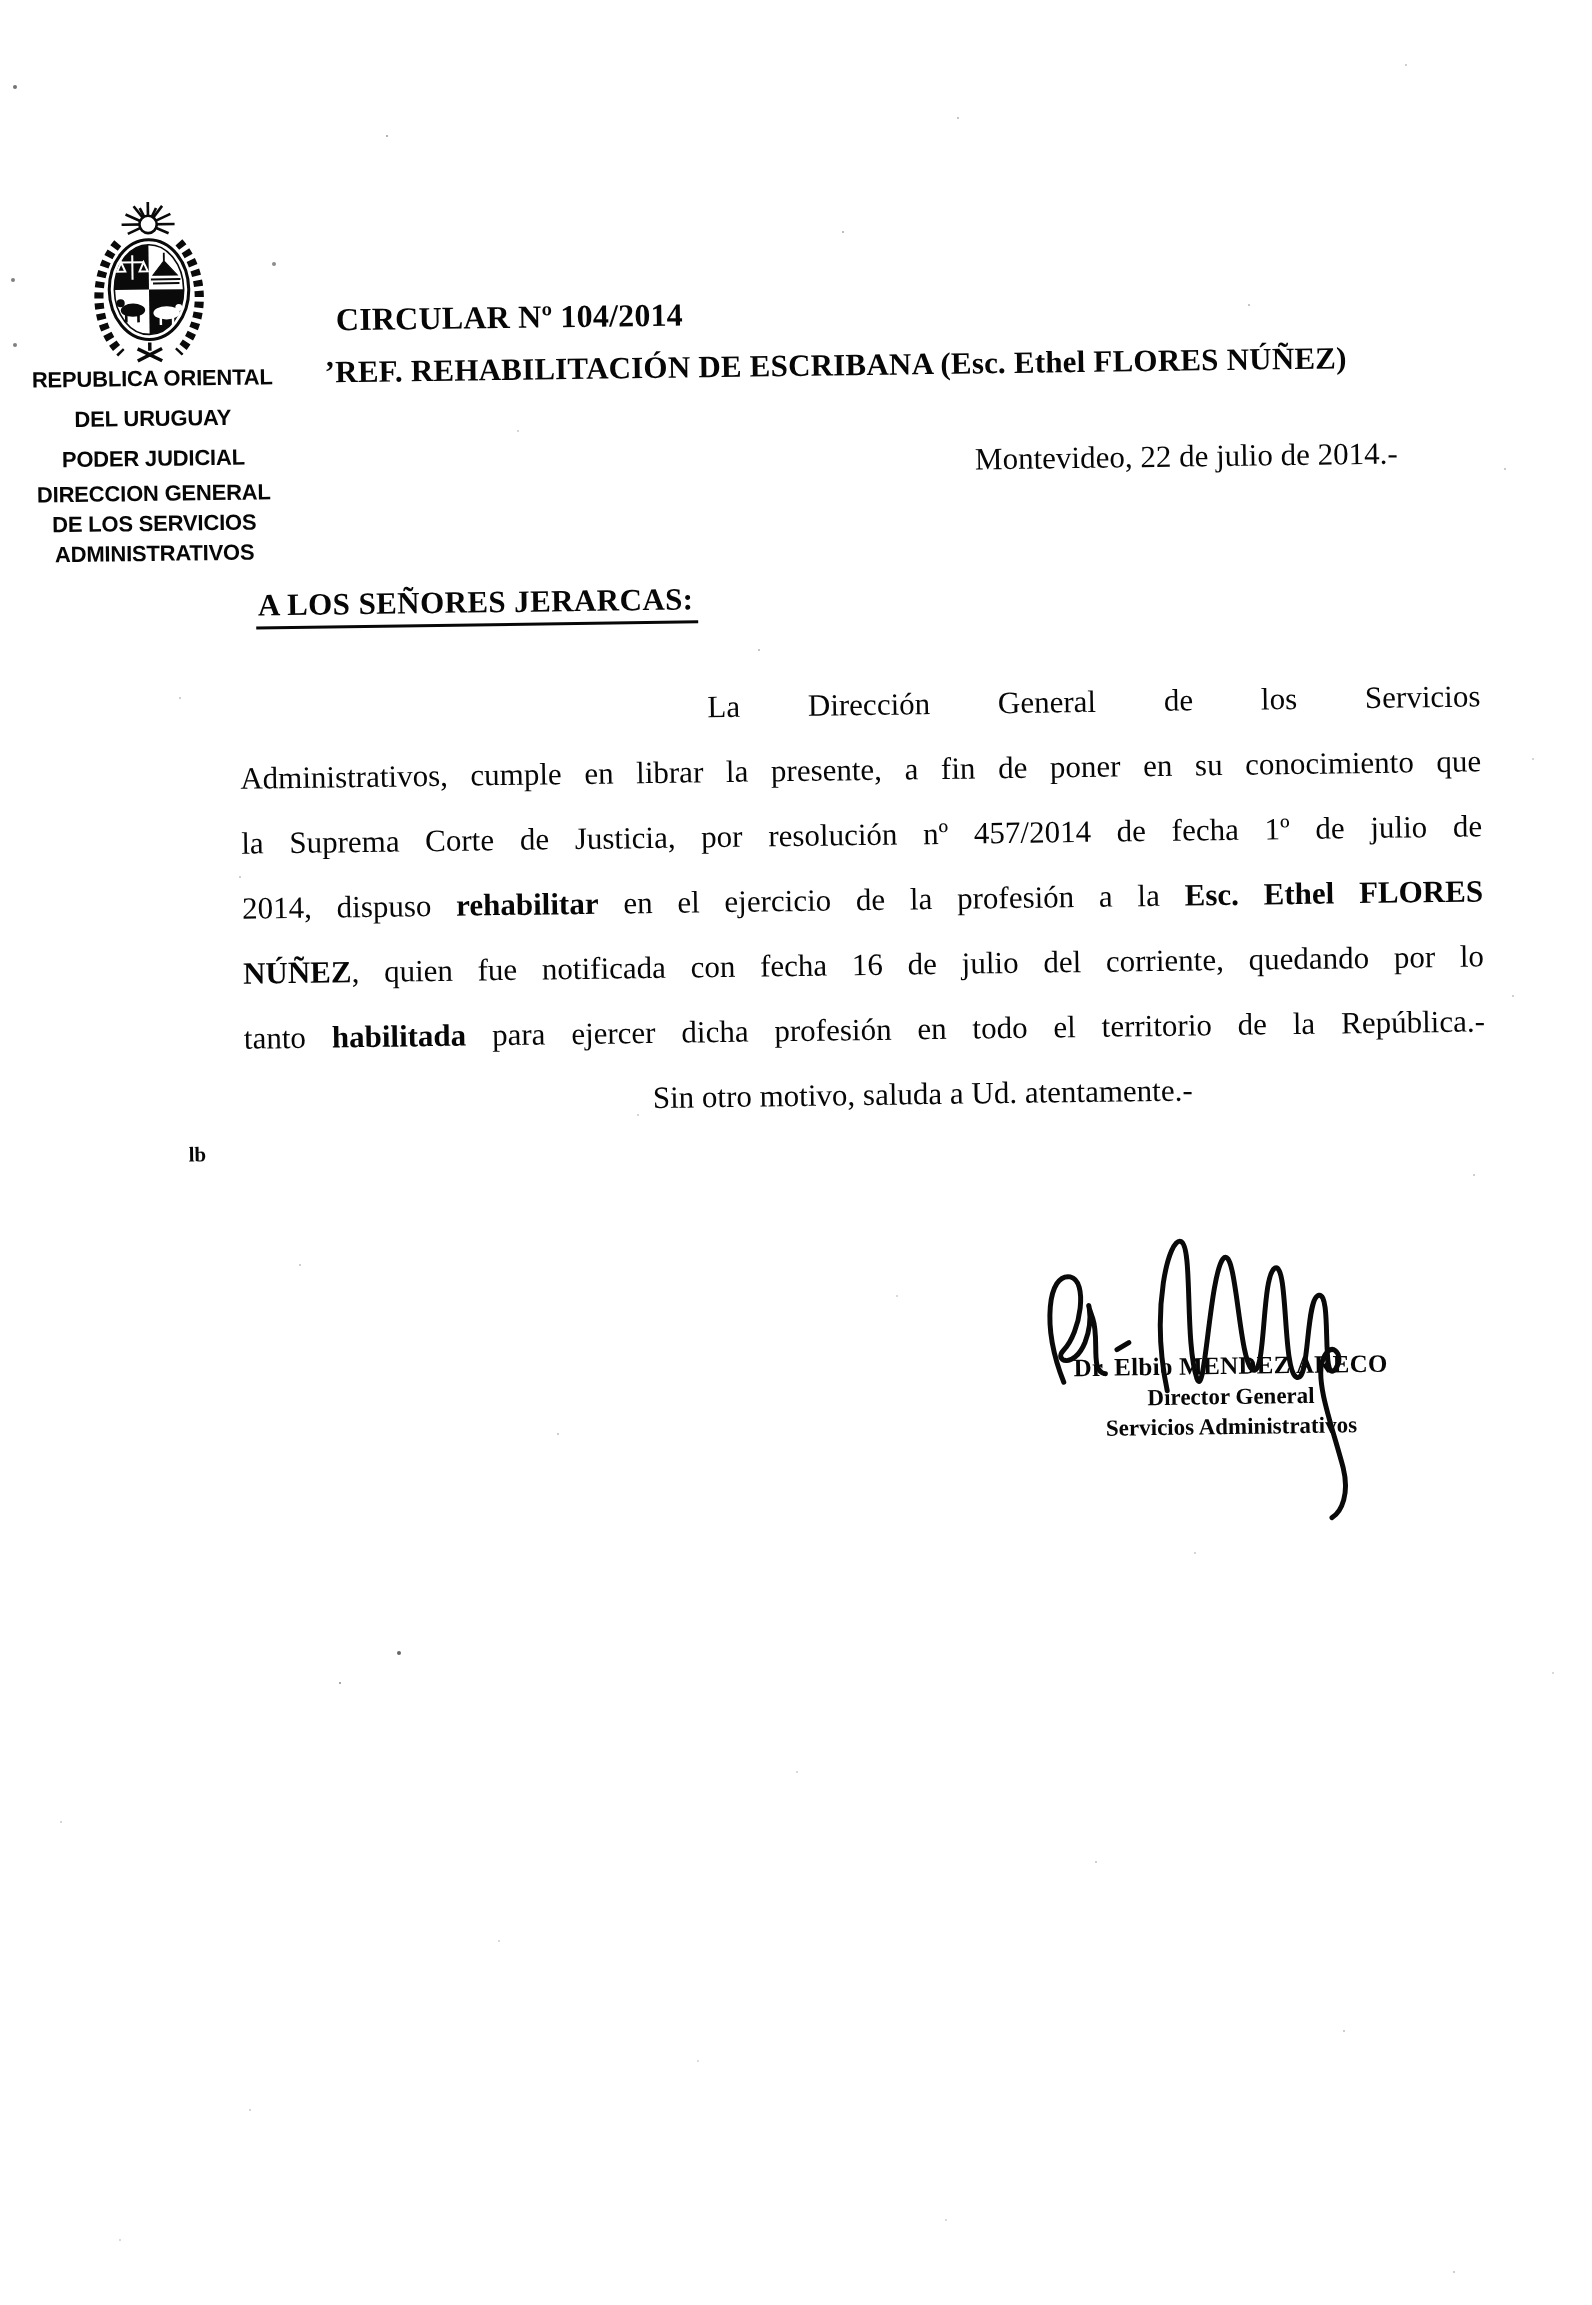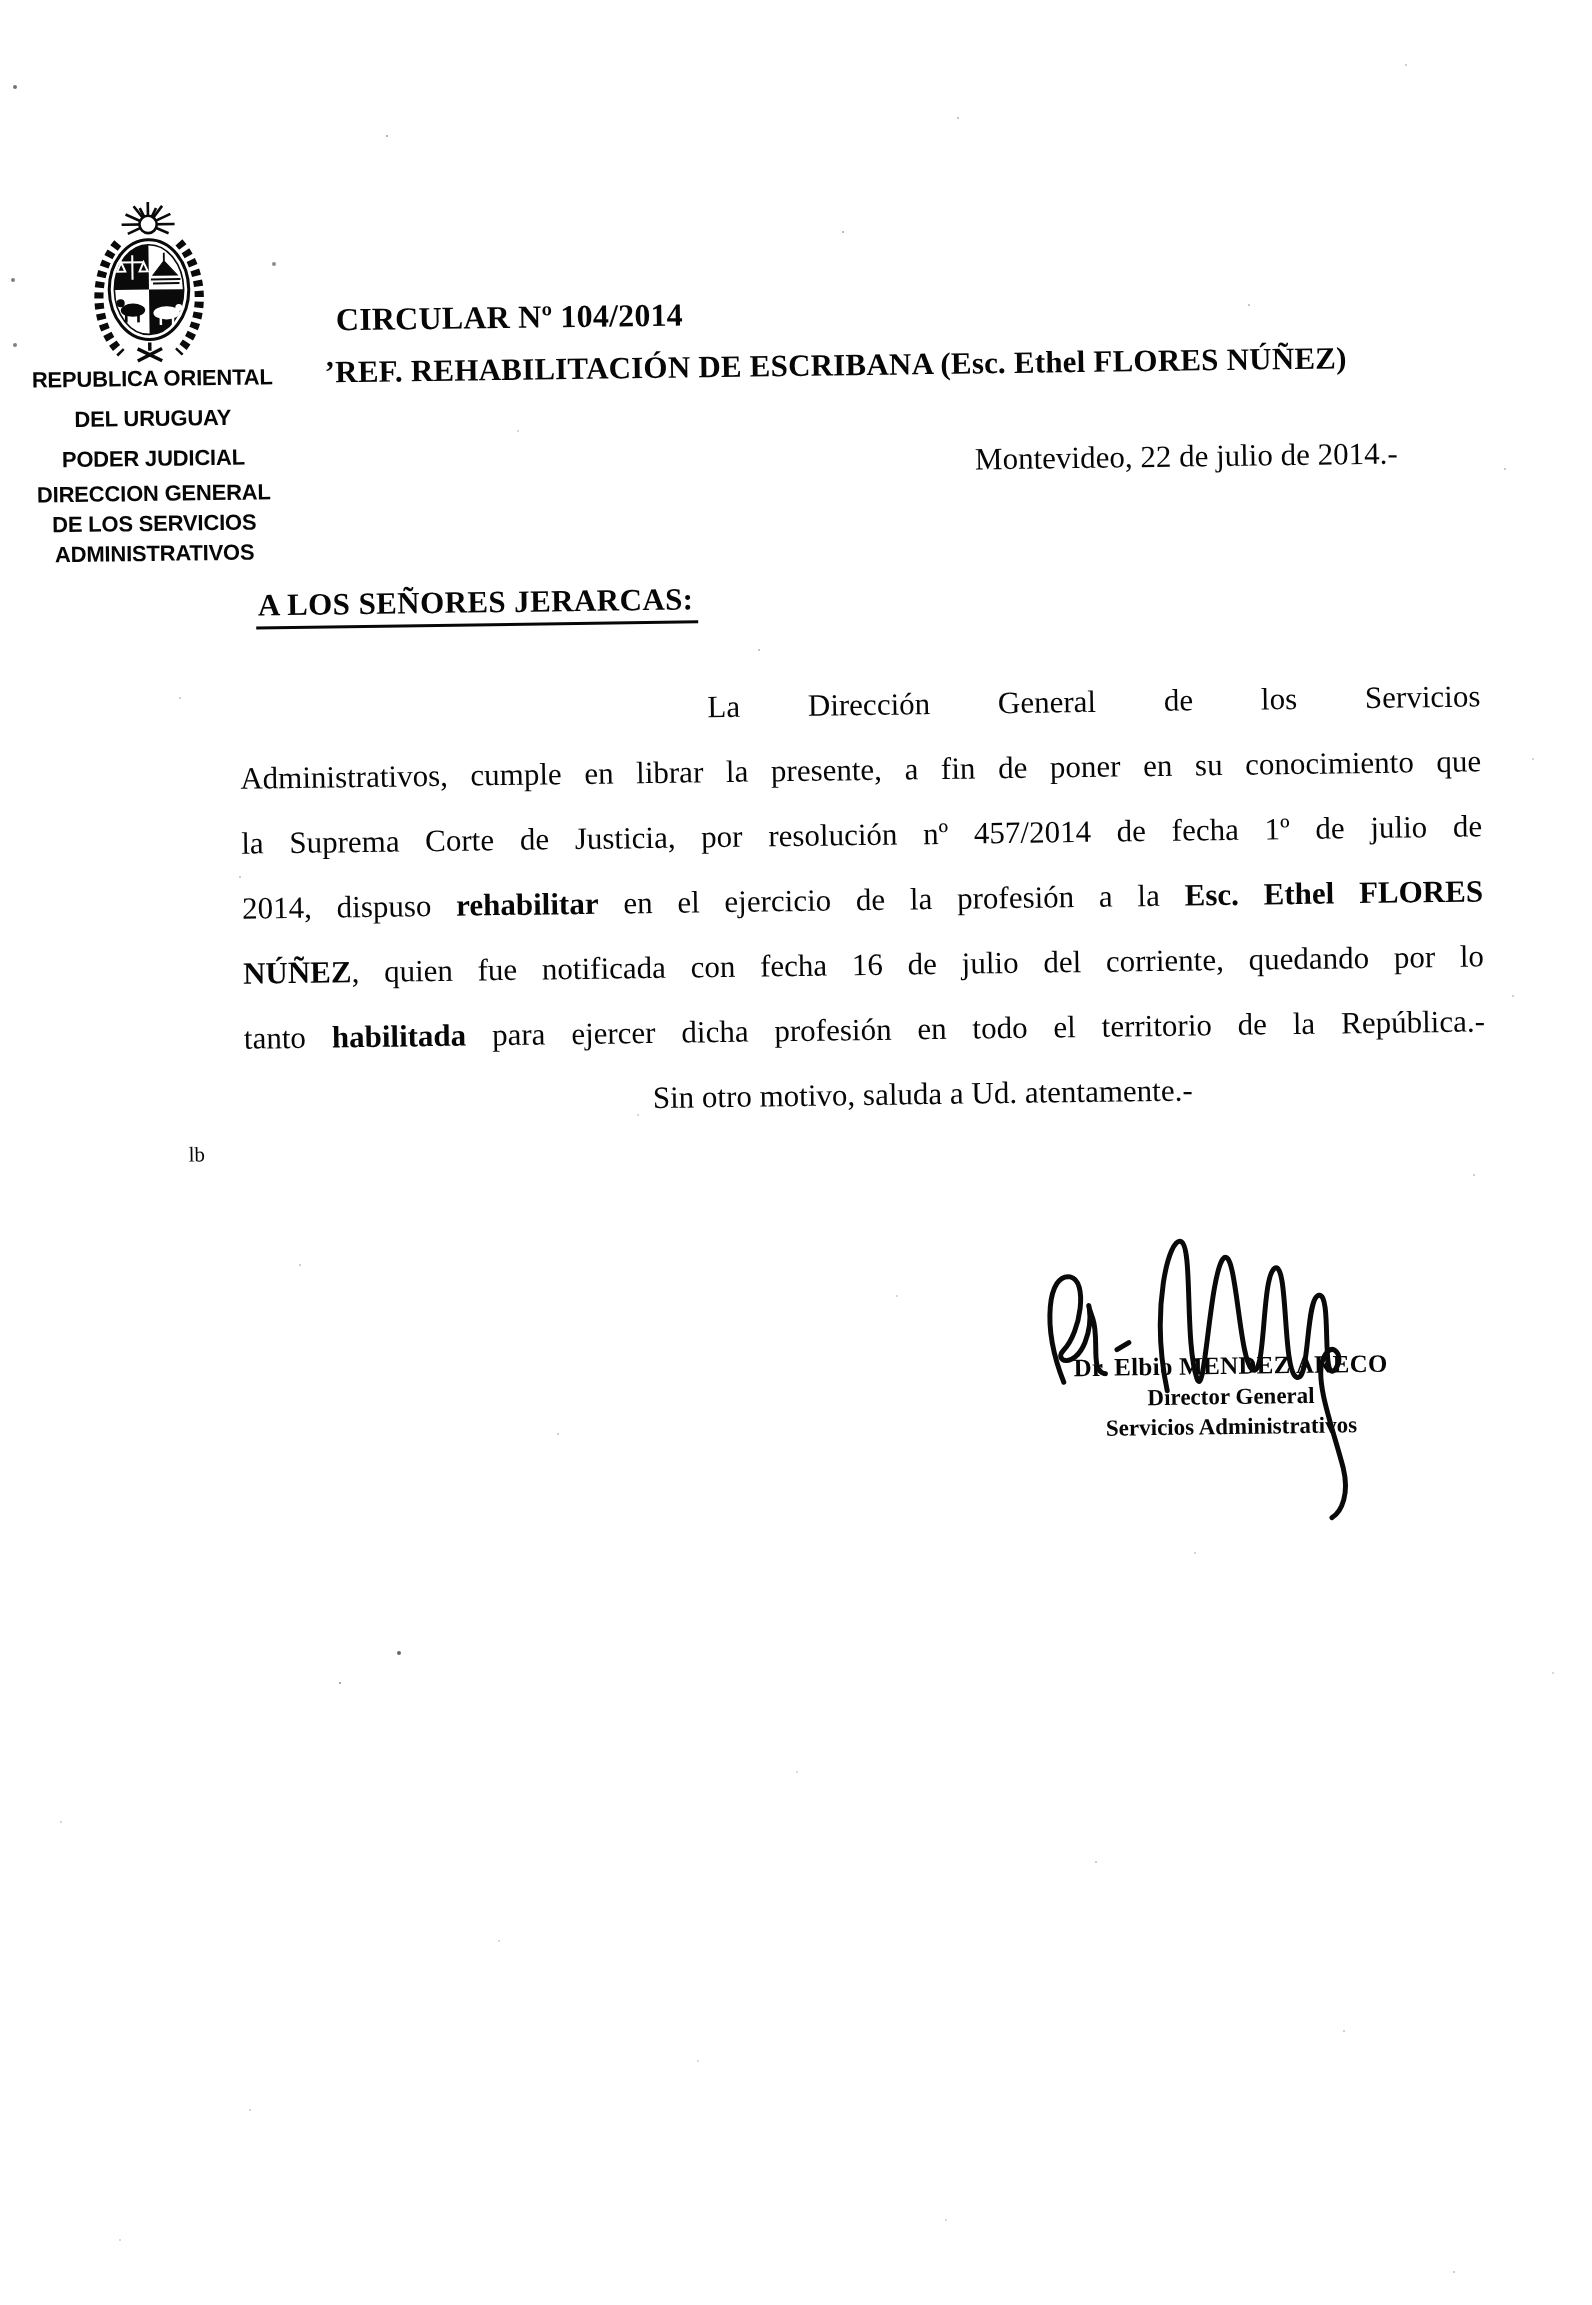--- a/index.html
+++ b/index.html
@@ -49,21 +49,21 @@
     font-size:31px;
   }
   .bline{height:65px;line-height:65px;white-space:normal;}
   .just{text-align:justify;text-align-last:justify;}
   .b{font-weight:700;}
   .first-line{margin-left:468px;}
   .closing-line{margin-left:408px;}
 
   .initials{
     position:absolute;left:187px;top:1134px;
-    font-weight:400;font-size:21px;
+    font-weight:700;font-size:21px;
   }
 
   
   .sig-block{position:absolute;left:995px;top:1219px;width:438px;height:318px;}
   .sig-name{
     position:absolute;left:48px;top:139px;width:366px;text-align:center;
     font-weight:700;font-size:25px;letter-spacing:0.3px;white-space:nowrap;
   }
   .sig-title{
     position:absolute;left:48px;top:171px;width:366px;text-align:center;

